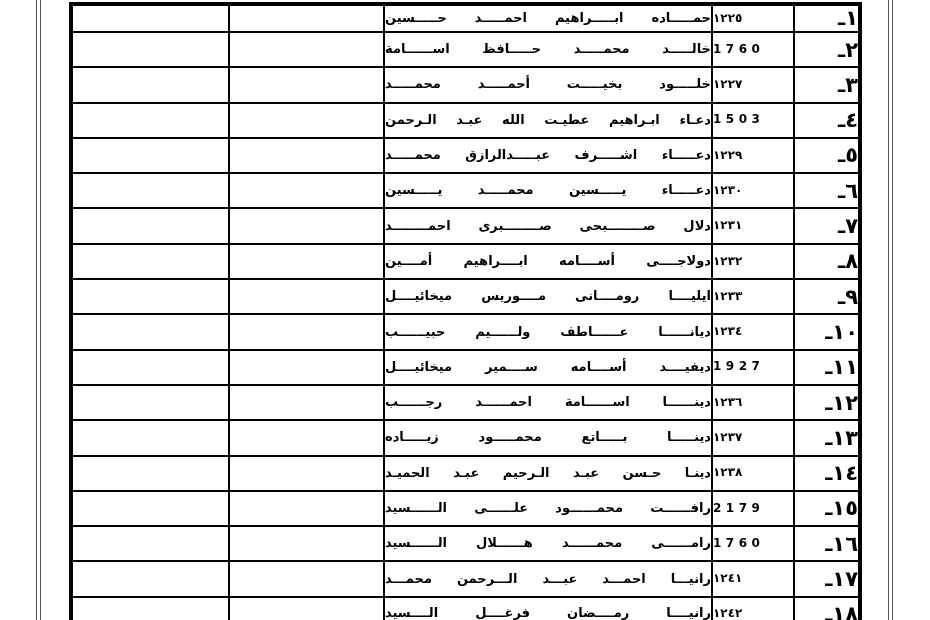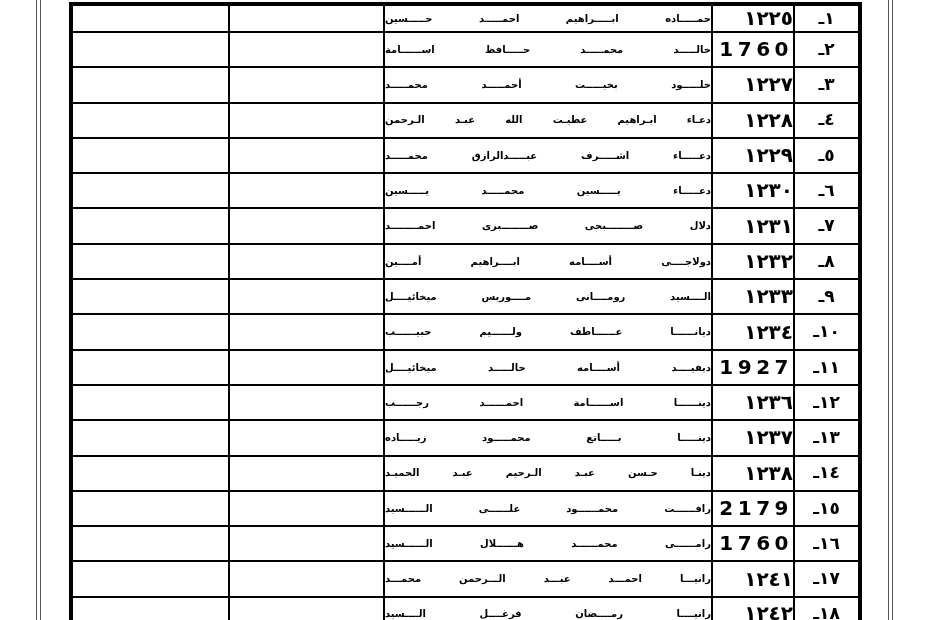--- a/index.html
+++ b/index.html
@@ -50,31 +50,30 @@
   table.roster td {
     border: 2px solid #000000;
     padding: 0;
     color: #000000;
     font-weight: bold;
     vertical-align: middle;
     overflow: hidden;
     line-height: 1.15;
   }
   td.serial {
-    font-size: 17px;
-    text-align: center;
+    font-size: 21px;
     letter-spacing: 1px;
   }
   td.idnum {
-    font-size: 20px;
-    text-align: right;
+    font-size: 12px;
+    text-align: left;
     letter-spacing: 4.5px;
   }
   td.name {
-    font-size: 10px;
+    font-size: 13px;
     text-align: justify;
     text-align-last: justify;
     text-justify: inter-word;
     padding: 0 7px;
   }
   td.blank { background: #ffffff; }
 </style>
 </head>
 <body>
 
@@ -109,21 +108,21 @@
         </tr>
         <tr>
           <td class="serial">٣ـ</td>
           <td class="idnum">١٢٢٧</td>
           <td class="name">خلـــــود بخيـــــت أحمـــــد محمـــــد</td>
           <td class="blank"></td>
           <td class="blank"></td>
         </tr>
         <tr>
           <td class="serial">٤ـ</td>
-          <td class="idnum">١٢٢٨</td>
+          <td class="idnum">1503</td>
           <td class="name">دعـاء ابـراهيم عطيـت الله عبـد الـرحمن</td>
           <td class="blank"></td>
           <td class="blank"></td>
         </tr>
         <tr>
           <td class="serial">٥ـ</td>
           <td class="idnum">١٢٢٩</td>
           <td class="name">دعـــــاء اشـــــرف عبـــــدالرازق محمـــــد</td>
           <td class="blank"></td>
           <td class="blank"></td>
@@ -145,35 +144,35 @@
         <tr>
           <td class="serial">٨ـ</td>
           <td class="idnum">١٢٣٢</td>
           <td class="name">دولاجــــى أســــامه ابــــراهيم أمــــين</td>
           <td class="blank"></td>
           <td class="blank"></td>
         </tr>
         <tr>
           <td class="serial">٩ـ</td>
           <td class="idnum">١٢٣٣</td>
-          <td class="name">الــــسيد رومــــانى مــــوريس ميخائيــــل</td>
+          <td class="name">ايليــــا رومــــانى مــــوريس ميخائيــــل</td>
           <td class="blank"></td>
           <td class="blank"></td>
         </tr>
         <tr>
           <td class="serial">١٠ـ</td>
           <td class="idnum">١٢٣٤</td>
           <td class="name">ديانــــــا عــــــاطف ولــــــيم حبيــــــب</td>
           <td class="blank"></td>
           <td class="blank"></td>
         </tr>
         <tr>
           <td class="serial">١١ـ</td>
           <td class="idnum">1927</td>
-          <td class="name">ديفيــــد أســــامه خالـــــد ميخائيــــل</td>
+          <td class="name">ديفيــــد أســــامه ســــمير ميخائيــــل</td>
           <td class="blank"></td>
           <td class="blank"></td>
         </tr>
         <tr>
           <td class="serial">١٢ـ</td>
           <td class="idnum">١٢٣٦</td>
           <td class="name">دينــــــا اســــــامة احمــــــد رجــــــب</td>
           <td class="blank"></td>
           <td class="blank"></td>
         </tr>

